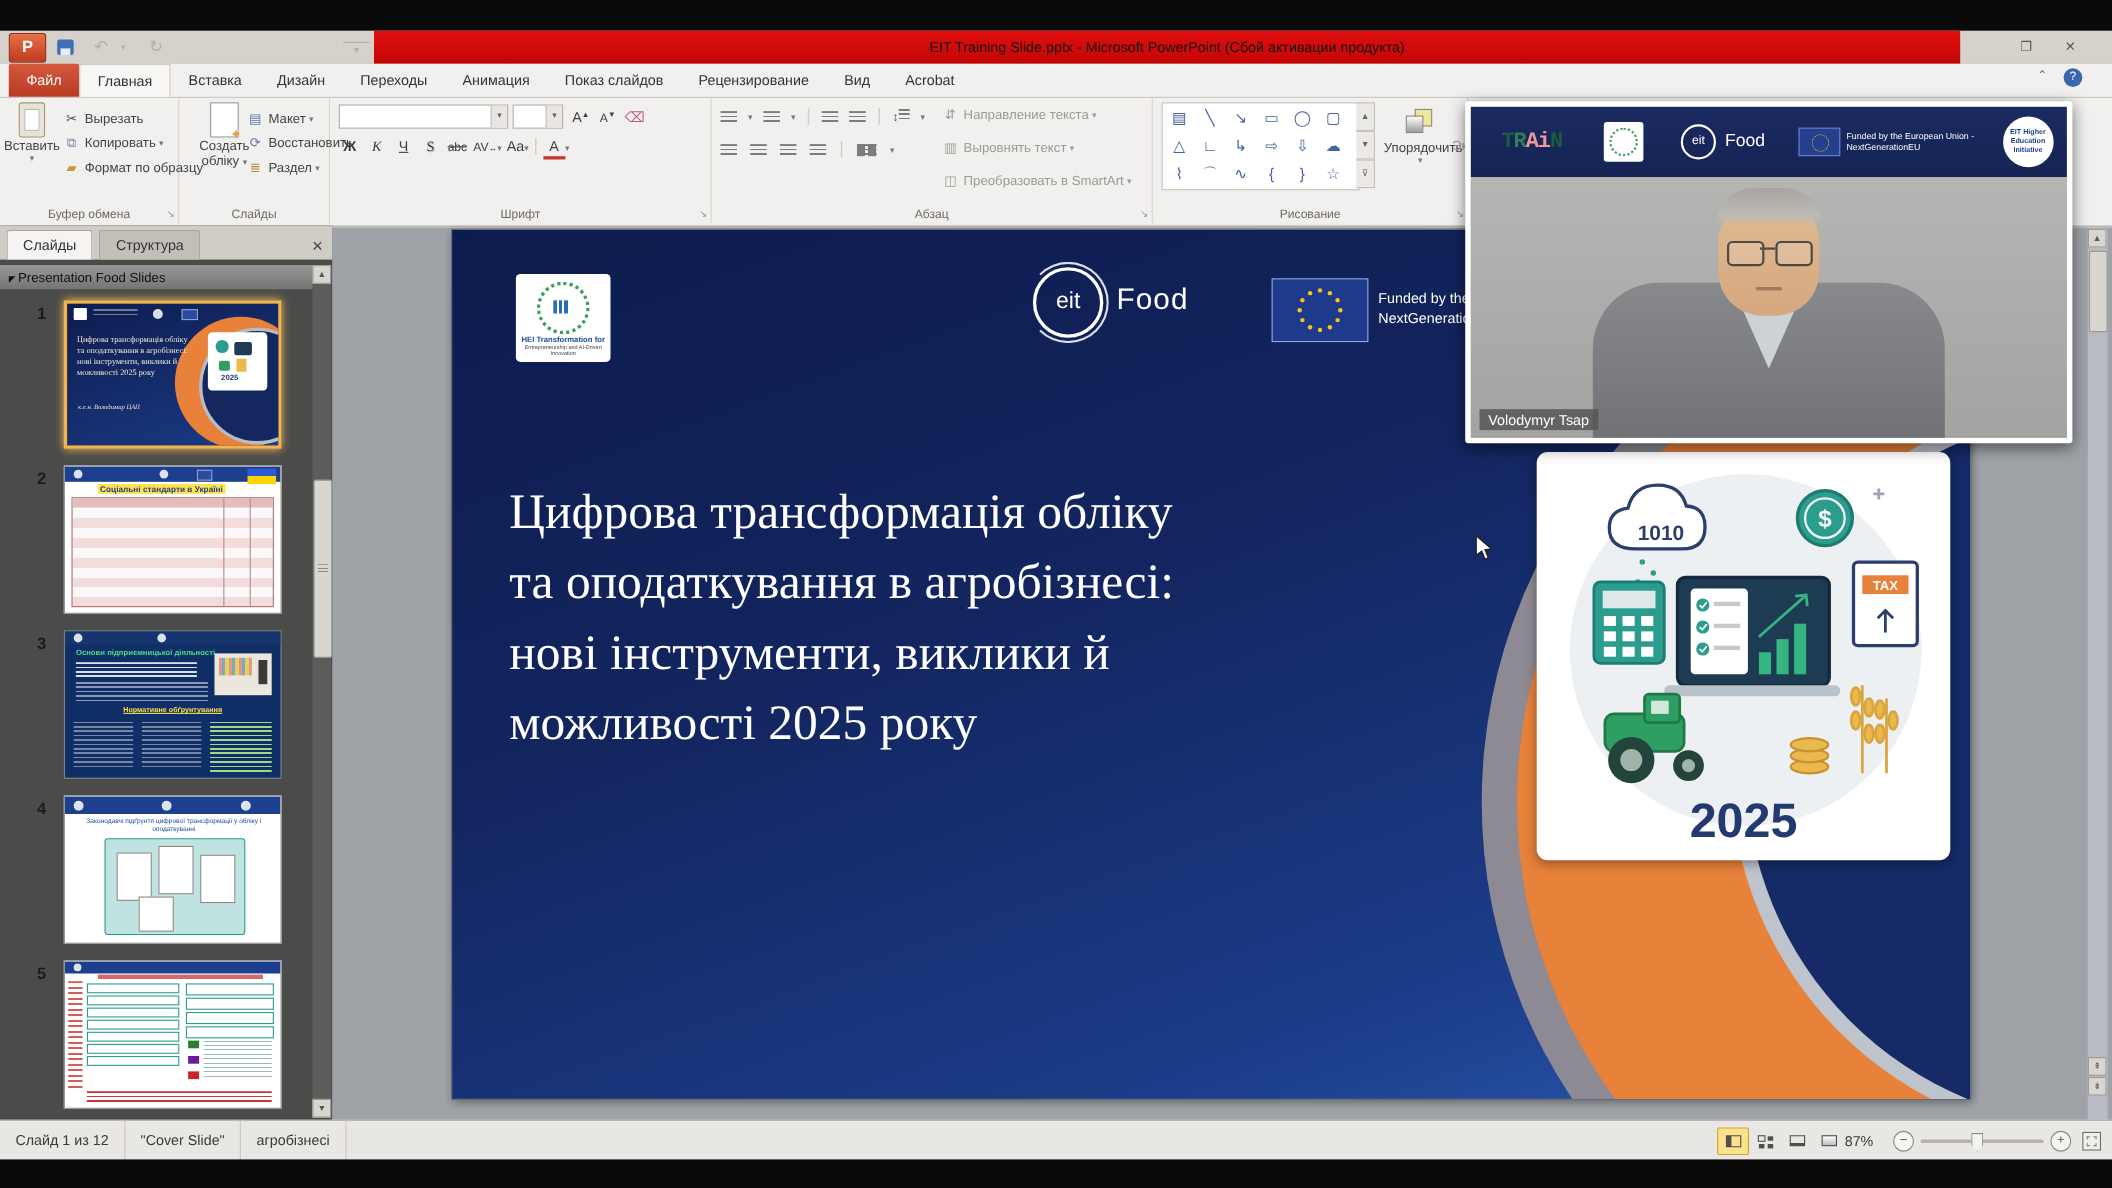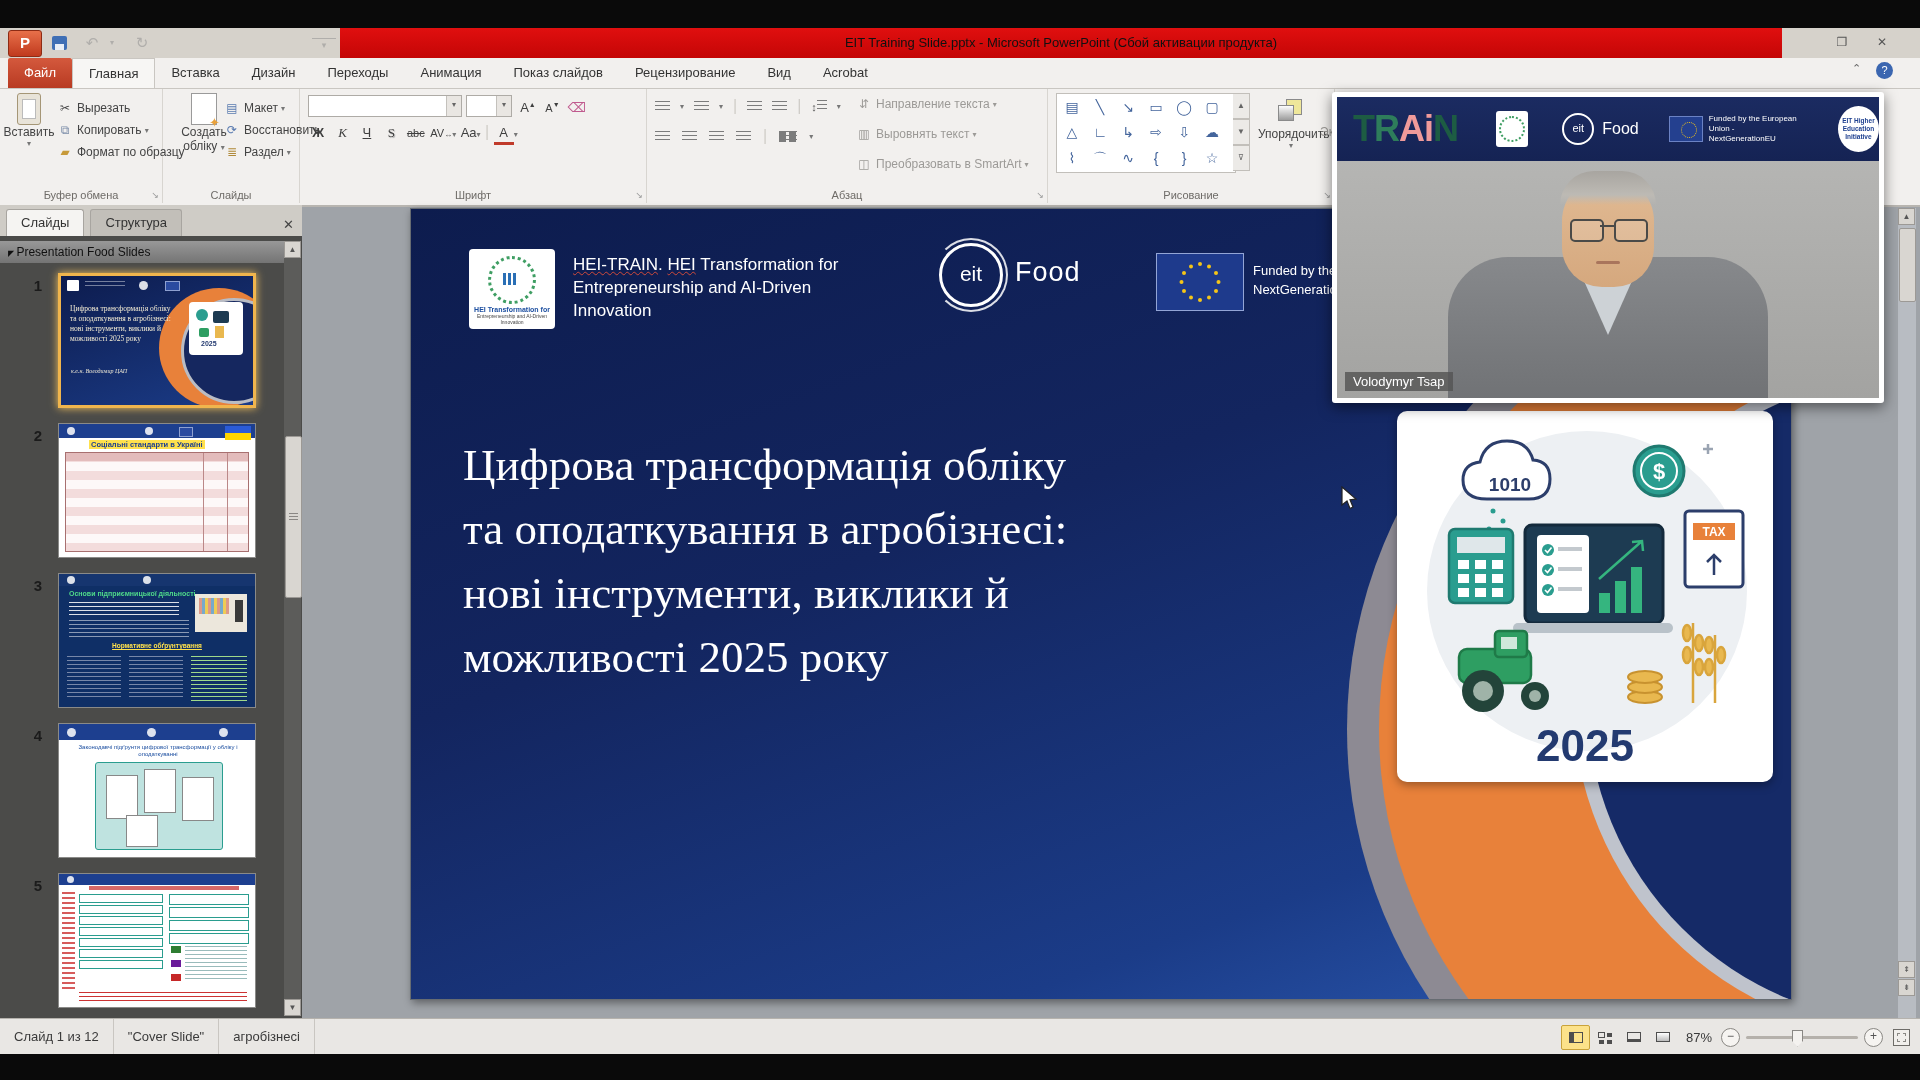--- a/index.html
+++ b/index.html
@@ -108,21 +108,21 @@
   .vi{border:1px solid #4e4e4e;box-sizing:border-box;}
   .zcirc{width:17px;height:17px;border:1px solid #8a8884;border-radius:50%;background:#f6f4f1;
          text-align:center;line-height:15px;font-size:12px;color:#555;}
   .black-bot{left:0;top:1054px;width:1920px;height:26px;background:#0a0a0a;}
   
   .webcam{left:1332px;top:92px;width:552px;height:311px;background:#fff;border-radius:3px;
           box-shadow:0 4px 14px rgba(0,0,0,.5);padding:5px;box-sizing:border-box;}
   .cam-inner{position:relative;width:100%;height:100%;overflow:hidden;background:#aeaeac;}
   .cam-banner{position:absolute;left:0;top:0;width:100%;height:64px;background:linear-gradient(#1b2b61,#152354);
               display:flex;align-items:center;}
-  .train{font-weight:bold;font-size:36px;letter-spacing:-1px;margin-left:16px;font-family:Liberation Sans, sans-serif;}
+  .train{font-weight:bold;font-size:20px;letter-spacing:-1px;margin-left:28px;font-family:Liberation Mono, monospace;}
   .cam-video{position:absolute;left:0;top:64px;width:100%;bottom:0;
              background:linear-gradient(#b5b5b3,#a3a3a1);}
   .nametag{position:absolute;left:8px;bottom:7px;background:rgba(84,84,84,.82);color:#fff;
            font-size:13px;padding:2px 8px;}
   .badge-circ{width:46px;height:46px;border-radius:50%;background:#fff;color:#1d3f8f;
               font-size:6.5px;font-weight:bold;text-align:center;display:flex;flex-direction:column;justify-content:center;line-height:8px;}
   
   .mini-band{position:absolute;left:0;top:0;width:100%;background:#1d3f8f;}
   .dotlogo{position:absolute;border-radius:50%;background:#fff;opacity:.85;}
 </style>
@@ -453,25 +453,20 @@
       <circle cx="1500" cy="490" r="338" fill="#bfc3cc"></circle>
       <circle cx="1500" cy="490" r="324" fill="#152a67"></circle>
     </svg>
 
     <div class="abs hei-card">
       <div class="hei-circ"></div>
       <div class="t1">HEI Transformation for</div>
       <div class="t2">Entrepreneurship and AI-Driven Innovation</div>
     </div>
 
-    <div class="abs hdr-txt">
-      <div><span class="wavy">HEI-TRAIN</span><span>.  </span><span class="wavy">HEI</span><span> Transformation  for</span></div>
-      <div>Entrepreneurship  and  AI-Driven</div>
-      <div>Innovation</div>
-    </div>
 
     <div class="abs eit-circ"><span>eit</span></div>
     <div class="abs eit-food">Food</div>
 
     <div class="abs eu-flag">
       <svg width="86" height="56">
         <g fill="#f5c518">
           <circle cx="43" cy="10" r="2"></circle>
             <circle cx="52" cy="12.5" r="2"></circle>
             <circle cx="59" cy="19" r="2"></circle>
@@ -597,21 +592,21 @@
         </div>
       <div class="vbtn">
           <div style="width:5px;height:4px;border:1px solid #4e4e4e;box-shadow:8px 0 0 -1px #4e4e4e,0 7px 0 -1px #4e4e4e,8px 7px 0 -1px #4e4e4e;margin:-4px 6px 0 0;"></div>
         </div>
       <div class="vbtn">
           <div class="vi" style="width:14px;height:10px;border-bottom-width:3px;"></div>
         </div>
       <div class="vbtn">
           <div class="vi" style="width:14px;height:10px;background:linear-gradient(#fff,#bbb);"></div>
         </div>
-      <div style="width:44px;text-align:center;">87%</div>
+      <div style="width:44px;">87%</div>
       <div class="zcirc">−</div>
       <div style="width:112px;height:3px;background:#b5b1ab;border-radius:2px;margin:0 6px;position:relative;">
         <div style="position:absolute;left:46px;top:-6px;width:9px;height:15px;background:#f4f2ef;border:1px solid #8a8884;clip-path:polygon(0 0,100% 0,100% 68%,50% 100%,0 68%);"></div>
       </div>
       <div class="zcirc">+</div>
       <div style="width:15px;height:15px;border:1px solid #6e6c68;margin:0 10px;background:#f1efec;position:relative;">
         <div style="position:absolute;left:3px;top:3px;right:3px;bottom:3px;border:1px dashed #8a8884;"></div>
       </div>
     </div>
   </div>

